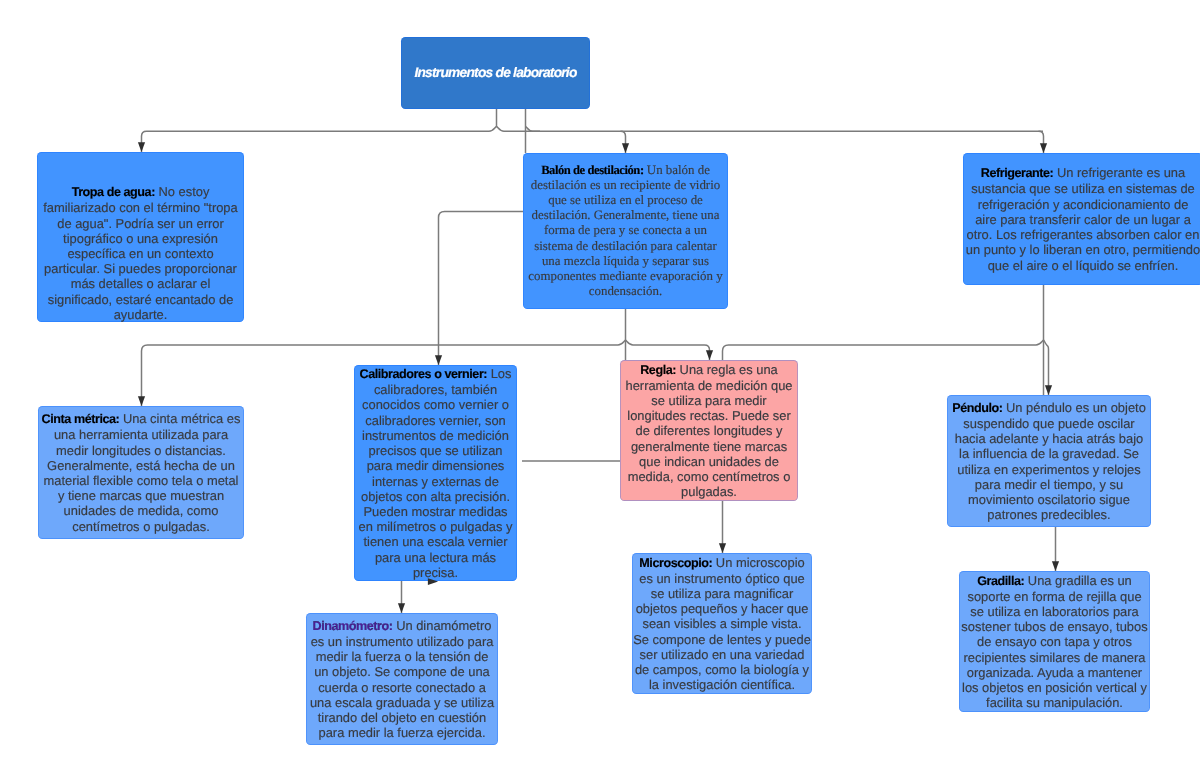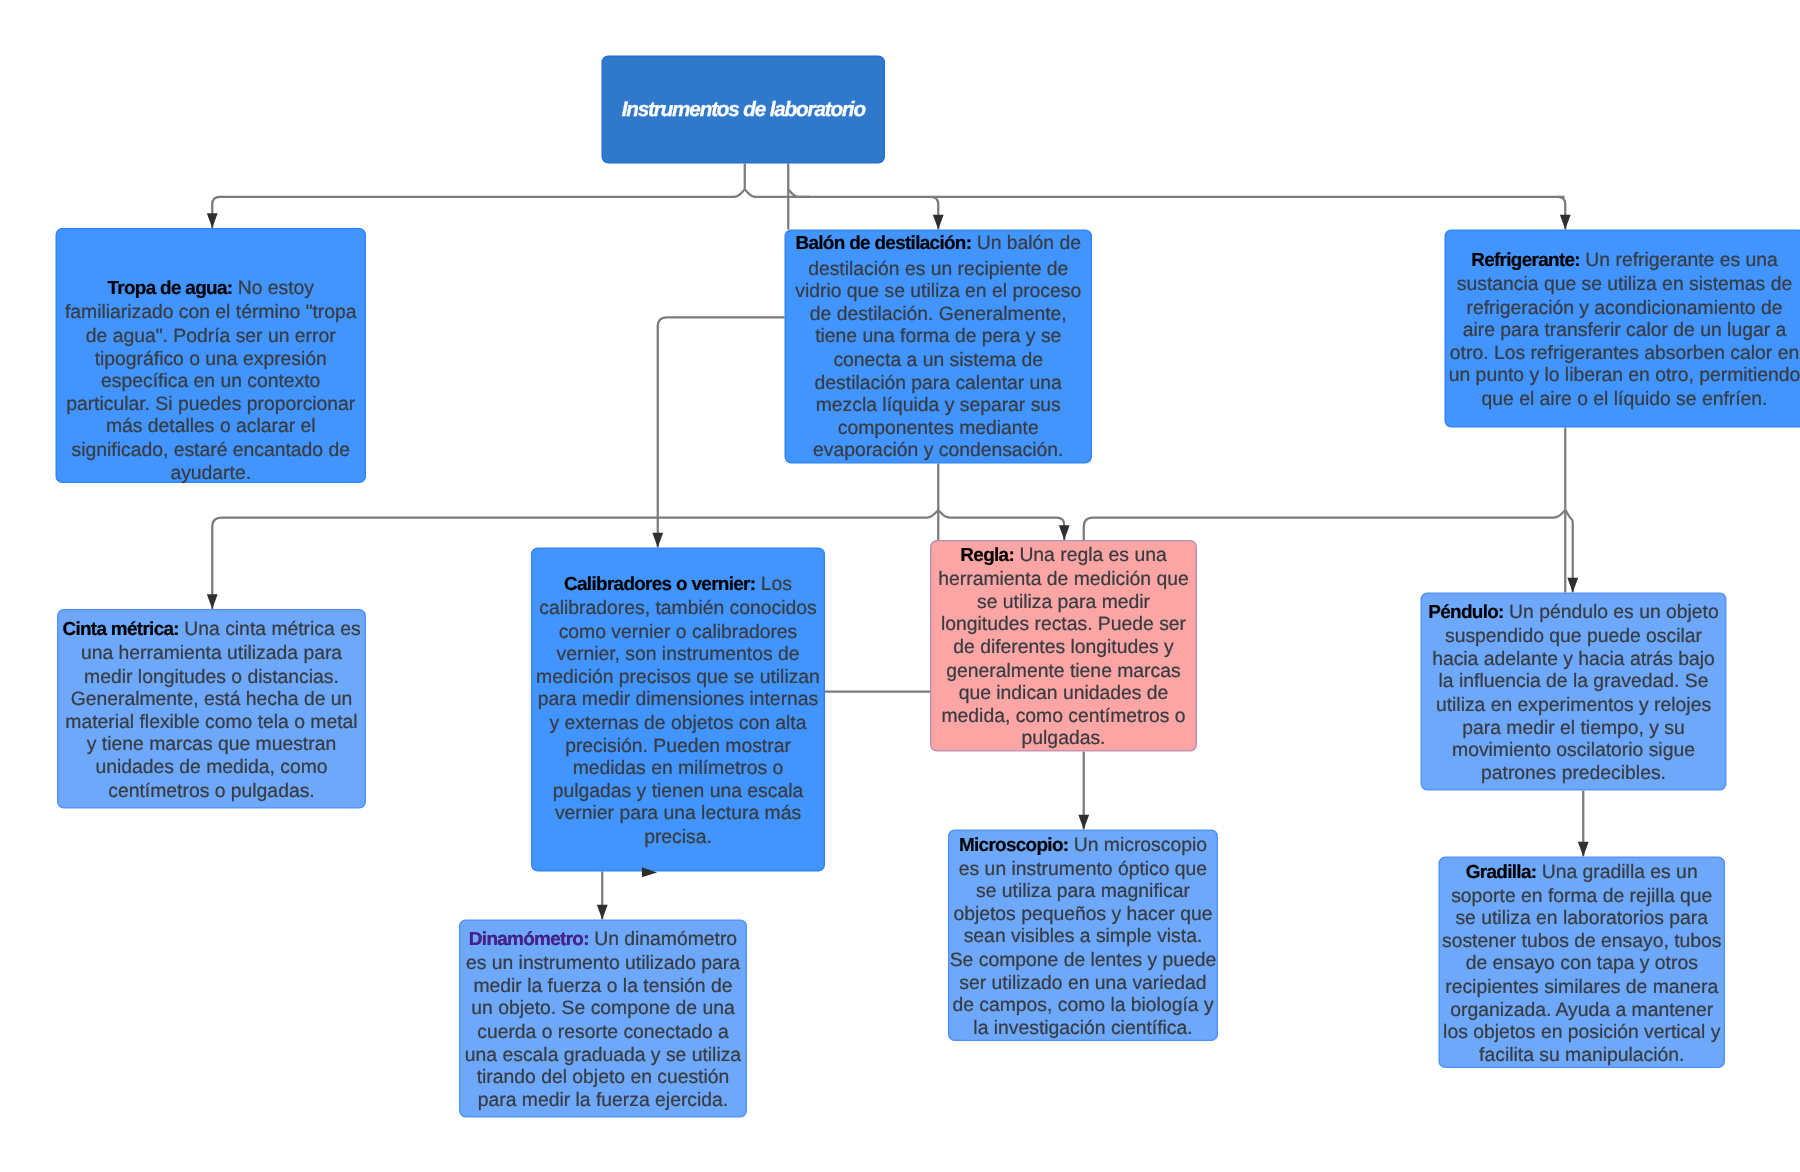--- a/index.html
+++ b/index.html
@@ -13,21 +13,21 @@
   .node{position:absolute;box-sizing:border-box;border-radius:4.5px;
         box-shadow:inset 0 0 0 0.9px rgba(0,96,255,0.30);
         display:flex;align-items:center;justify-content:center;text-align:center;}
   .node>.inner{width:100%;box-sizing:border-box;transform:translateZ(0);}
   .node.child{color:#383b40;font-size:12.9px;line-height:15.2px;-webkit-text-stroke:0.16px #383b40;}
   .node.child .ttl{color:#000;font-weight:bold;font-size:12.6px;letter-spacing:-0.45px;-webkit-text-stroke:0.14px #000;}
   .node.root{background:#3078ca;color:#ffffff;font-weight:bold;font-style:italic;
              font-size:13.8px;line-height:16px;letter-spacing:-0.78px;
              -webkit-text-stroke:0.2px #ffffff;}
   .n-tropa-de-agua>.inner{padding:0 3.5px;}
-  .n-balon-de-destilacion>.inner{padding:0 4px;}
+  .n-balon-de-destilacion>.inner{padding:0 4px;font-family:Liberation Serif, serif;}
   .n-refrigerante>.inner{padding:0 2.5px;}
   .n-cinta-metrica>.inner{padding:0 2.5px;}
   .n-calibradores-o-vernier>.inner{padding:0 1.5px;}
   .n-regla>.inner{padding:0 3px;}
   .n-pendulo>.inner{padding:0 3px;}
   .n-dinamometro>.inner{padding:0 2.5px;}
   .n-microscopio>.inner{padding:0 1px;}
   .n-gradilla>.inner{padding:0 1.5px;}
 </style>
 </head>
@@ -73,21 +73,21 @@
   </div>
   <div class="node child n-balon-de-destilacion" style="left: 523px; top: 153px; width: 205px; height: 156px; background-color: rgb(66, 148, 255); color: rgb(56, 59, 64);">
     <div class="inner"><span class="ttl" style="color: rgb(0, 0, 0);">Balón de destilación:</span><span class="bdy"> Un balón de destilación es un recipiente de vidrio que se utiliza en el proceso de destilación. Generalmente, tiene una forma de pera y se conecta a un sistema de destilación para calentar una mezcla líquida y separar sus componentes mediante evaporación y condensación.</span></div>
   </div>
   <div class="node child n-refrigerante" style="left: 963px; top: 153px; width: 240px; height: 132px; background-color: rgb(66, 148, 255); color: rgb(56, 59, 64);">
     <div class="inner"><span class="ttl" style="color: rgb(0, 0, 0);">Refrigerante:</span><span class="bdy"> Un refrigerante es una sustancia que se utiliza en sistemas de refrigeración y acondicionamiento de aire para transferir calor de un lugar a otro. Los refrigerantes absorben calor en un punto y lo liberan en otro, permitiendo que el aire o el líquido se enfríen.</span></div>
   </div>
   <div class="node child n-cinta-metrica" style="left: 38px; top: 406px; width: 206px; height: 133px; background-color: rgb(110, 168, 251); color: rgb(56, 59, 64);">
     <div class="inner"><span class="ttl" style="color: rgb(0, 0, 0);">Cinta métrica:</span><span class="bdy"> Una cinta métrica es una herramienta utilizada para medir longitudes o distancias. Generalmente, está hecha de un material flexible como tela o metal y tiene marcas que muestran unidades de medida, como centímetros o pulgadas.</span></div>
   </div>
-  <div class="node child n-calibradores-o-vernier" style="left: 354px; top: 365px; width: 196px; height: 216px; background-color: rgb(66, 148, 255); color: rgb(56, 59, 64); justify-content: flex-end;">
+  <div class="node child n-calibradores-o-vernier" style="left: 354px; top: 365px; width: 163px; height: 216px; background-color: rgb(66, 148, 255); color: rgb(56, 59, 64); justify-content: flex-end;">
     <div class="inner"><span class="ttl" style="color: rgb(0, 0, 0);">Calibradores o vernier:</span><span class="bdy"> Los calibradores, también conocidos como vernier o calibradores vernier, son instrumentos de medición precisos que se utilizan para medir dimensiones internas y externas de objetos con alta precisión. Pueden mostrar medidas en milímetros o pulgadas y tienen una escala vernier para una lectura más precisa.</span></div>
   </div>
   <div class="node child n-regla" style="left: 620px; top: 360px; width: 178px; height: 141px; background-color: #fca5a5; color: rgb(56, 59, 64);">
     <div class="inner"><span class="ttl" style="color: rgb(0, 0, 0);">Regla:</span><span class="bdy"> Una regla es una herramienta de medición que se utiliza para medir longitudes rectas. Puede ser de diferentes longitudes y generalmente tiene marcas que indican unidades de medida, como centímetros o pulgadas.</span></div>
   </div>
   <div class="node child n-pendulo" style="left: 947px; top: 395px; width: 204px; height: 132px; background-color: rgb(110, 168, 251); color: rgb(56, 59, 64);">
     <div class="inner"><span class="ttl" style="color: rgb(0, 0, 0);">Péndulo:</span><span class="bdy"> Un péndulo es un objeto suspendido que puede oscilar hacia adelante y hacia atrás bajo la influencia de la gravedad. Se utiliza en experimentos y relojes para medir el tiempo, y su movimiento oscilatorio sigue patrones predecibles.</span></div>
   </div>
   <div class="node child n-dinamometro" style="left: 306px; top: 613px; width: 192px; height: 132px; background-color: rgb(110, 168, 251); color: rgb(56, 59, 64);">
     <div class="inner"><span class="ttl" style="color: #4c1d95;">Dinamómetro:</span><span class="bdy"> Un dinamómetro es un instrumento utilizado para medir la fuerza o la tensión de un objeto. Se compone de una cuerda o resorte conectado a una escala graduada y se utiliza tirando del objeto en cuestión para medir la fuerza ejercida.</span></div>

